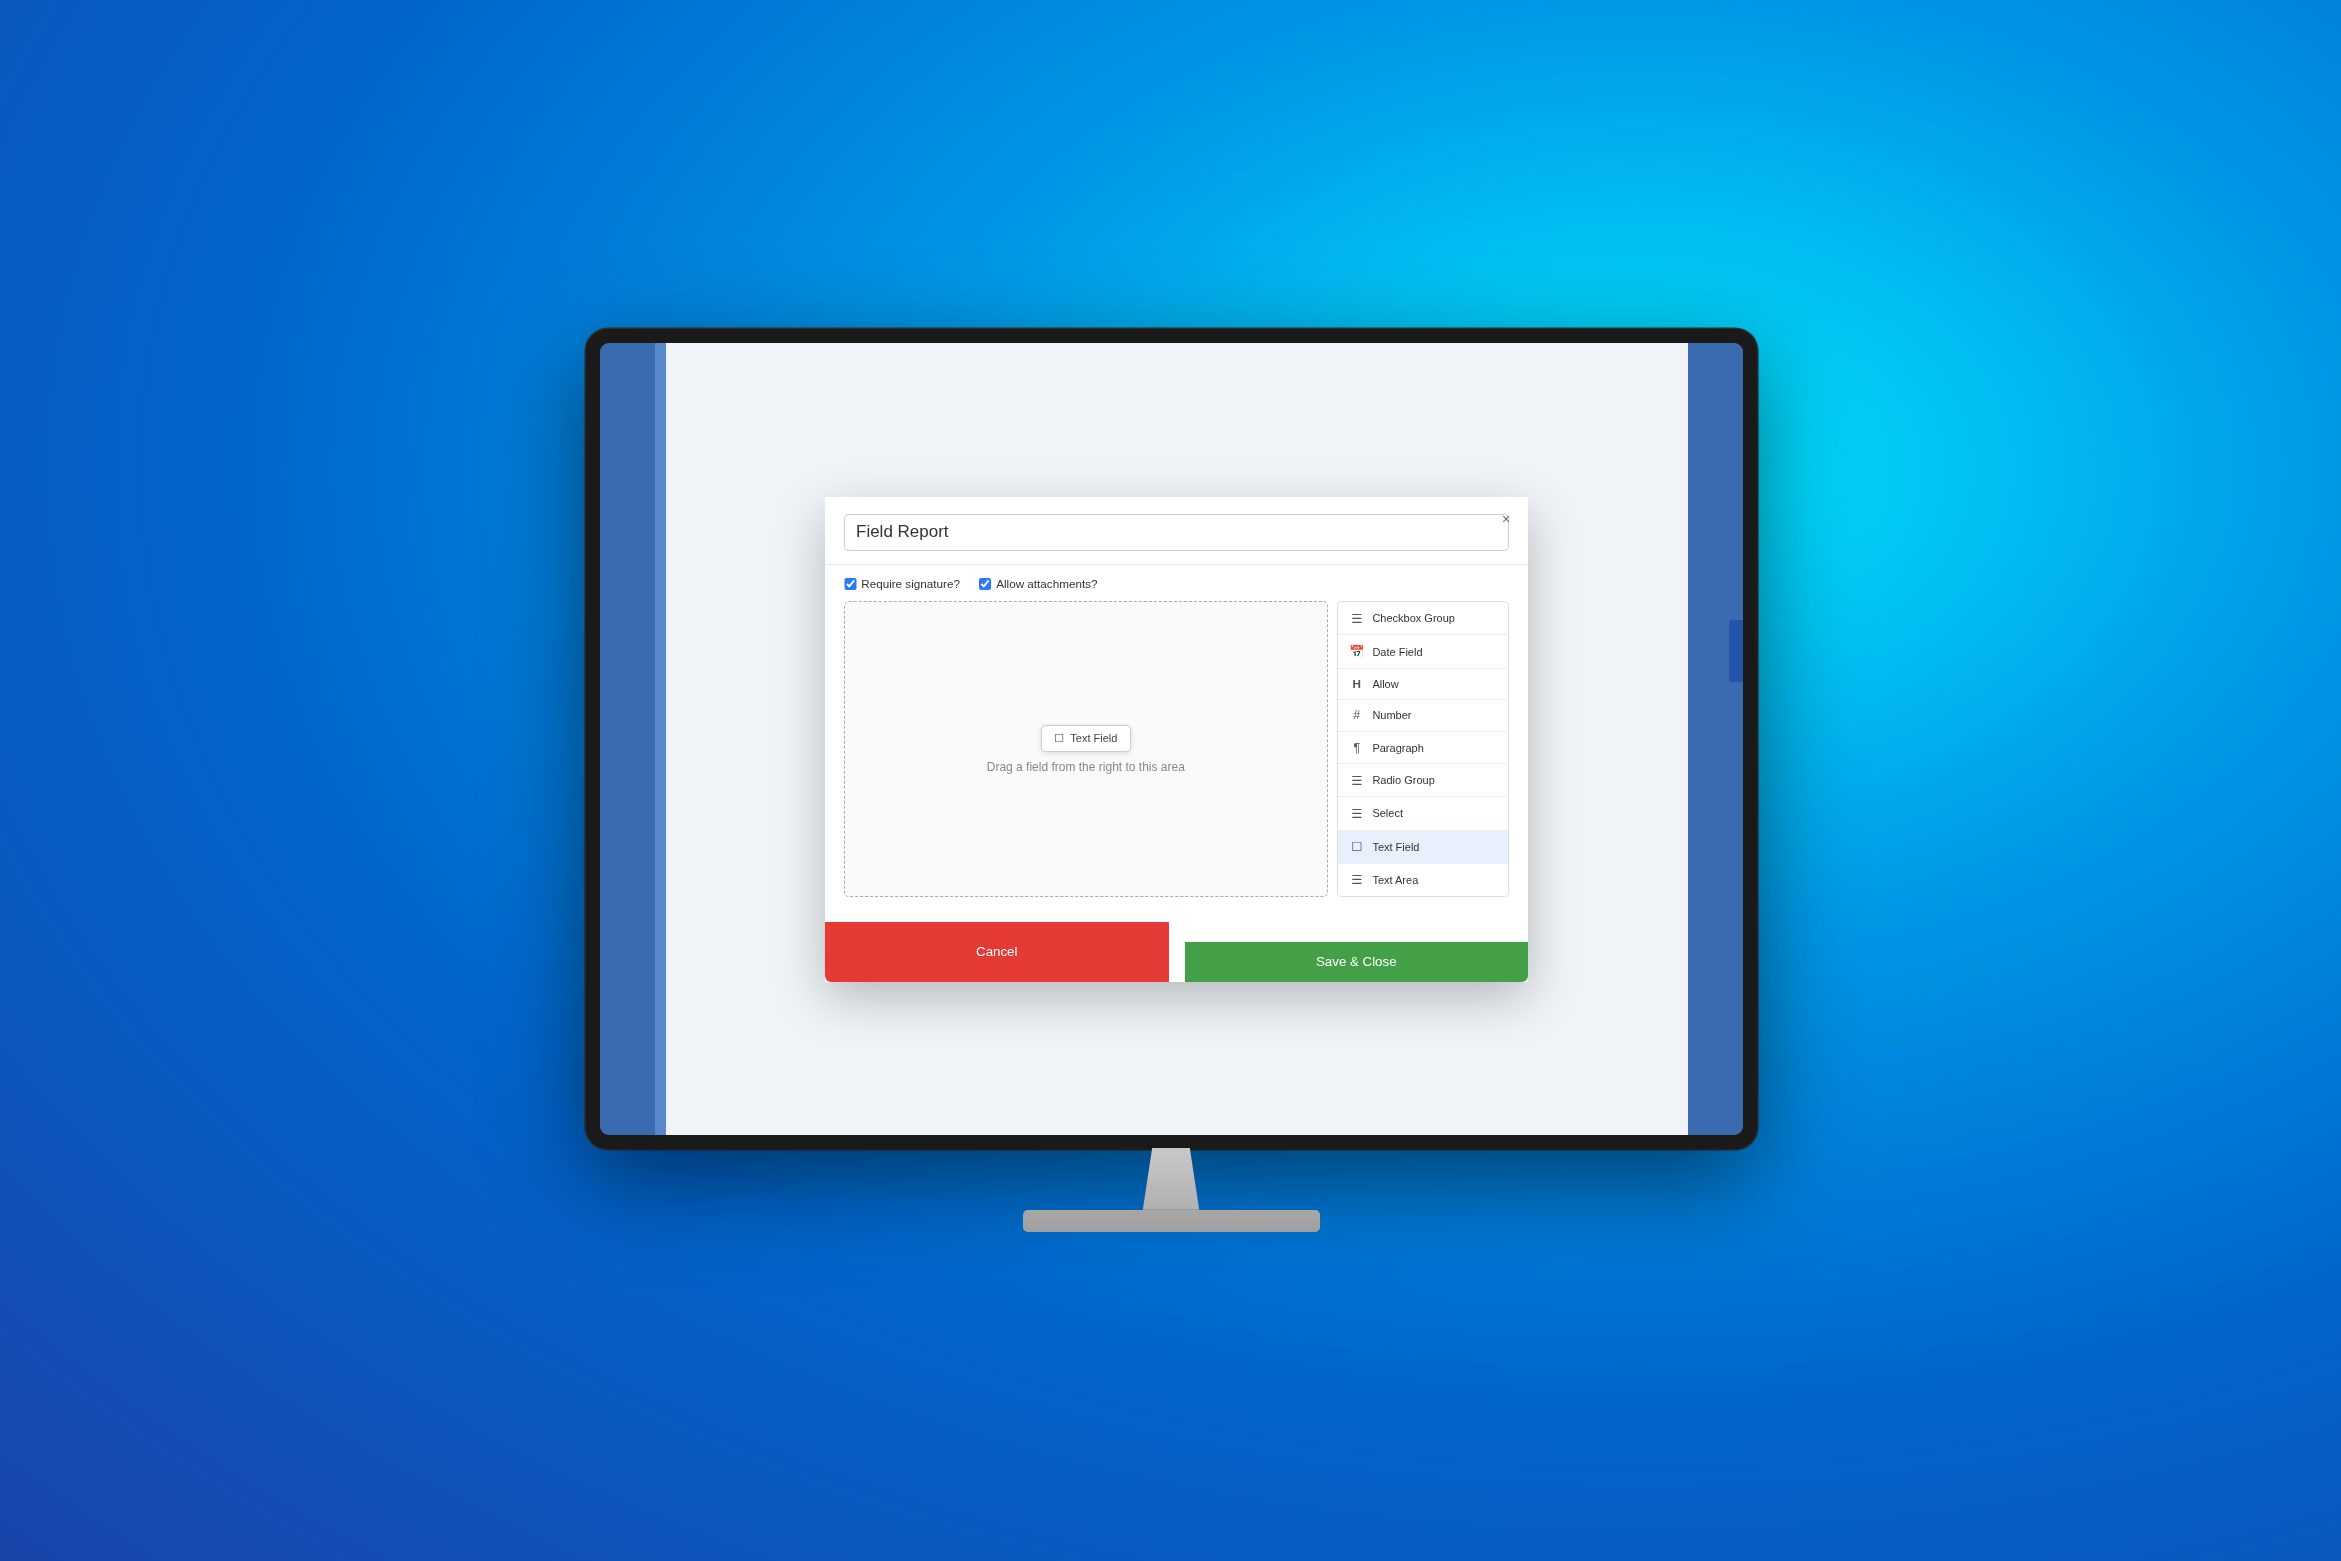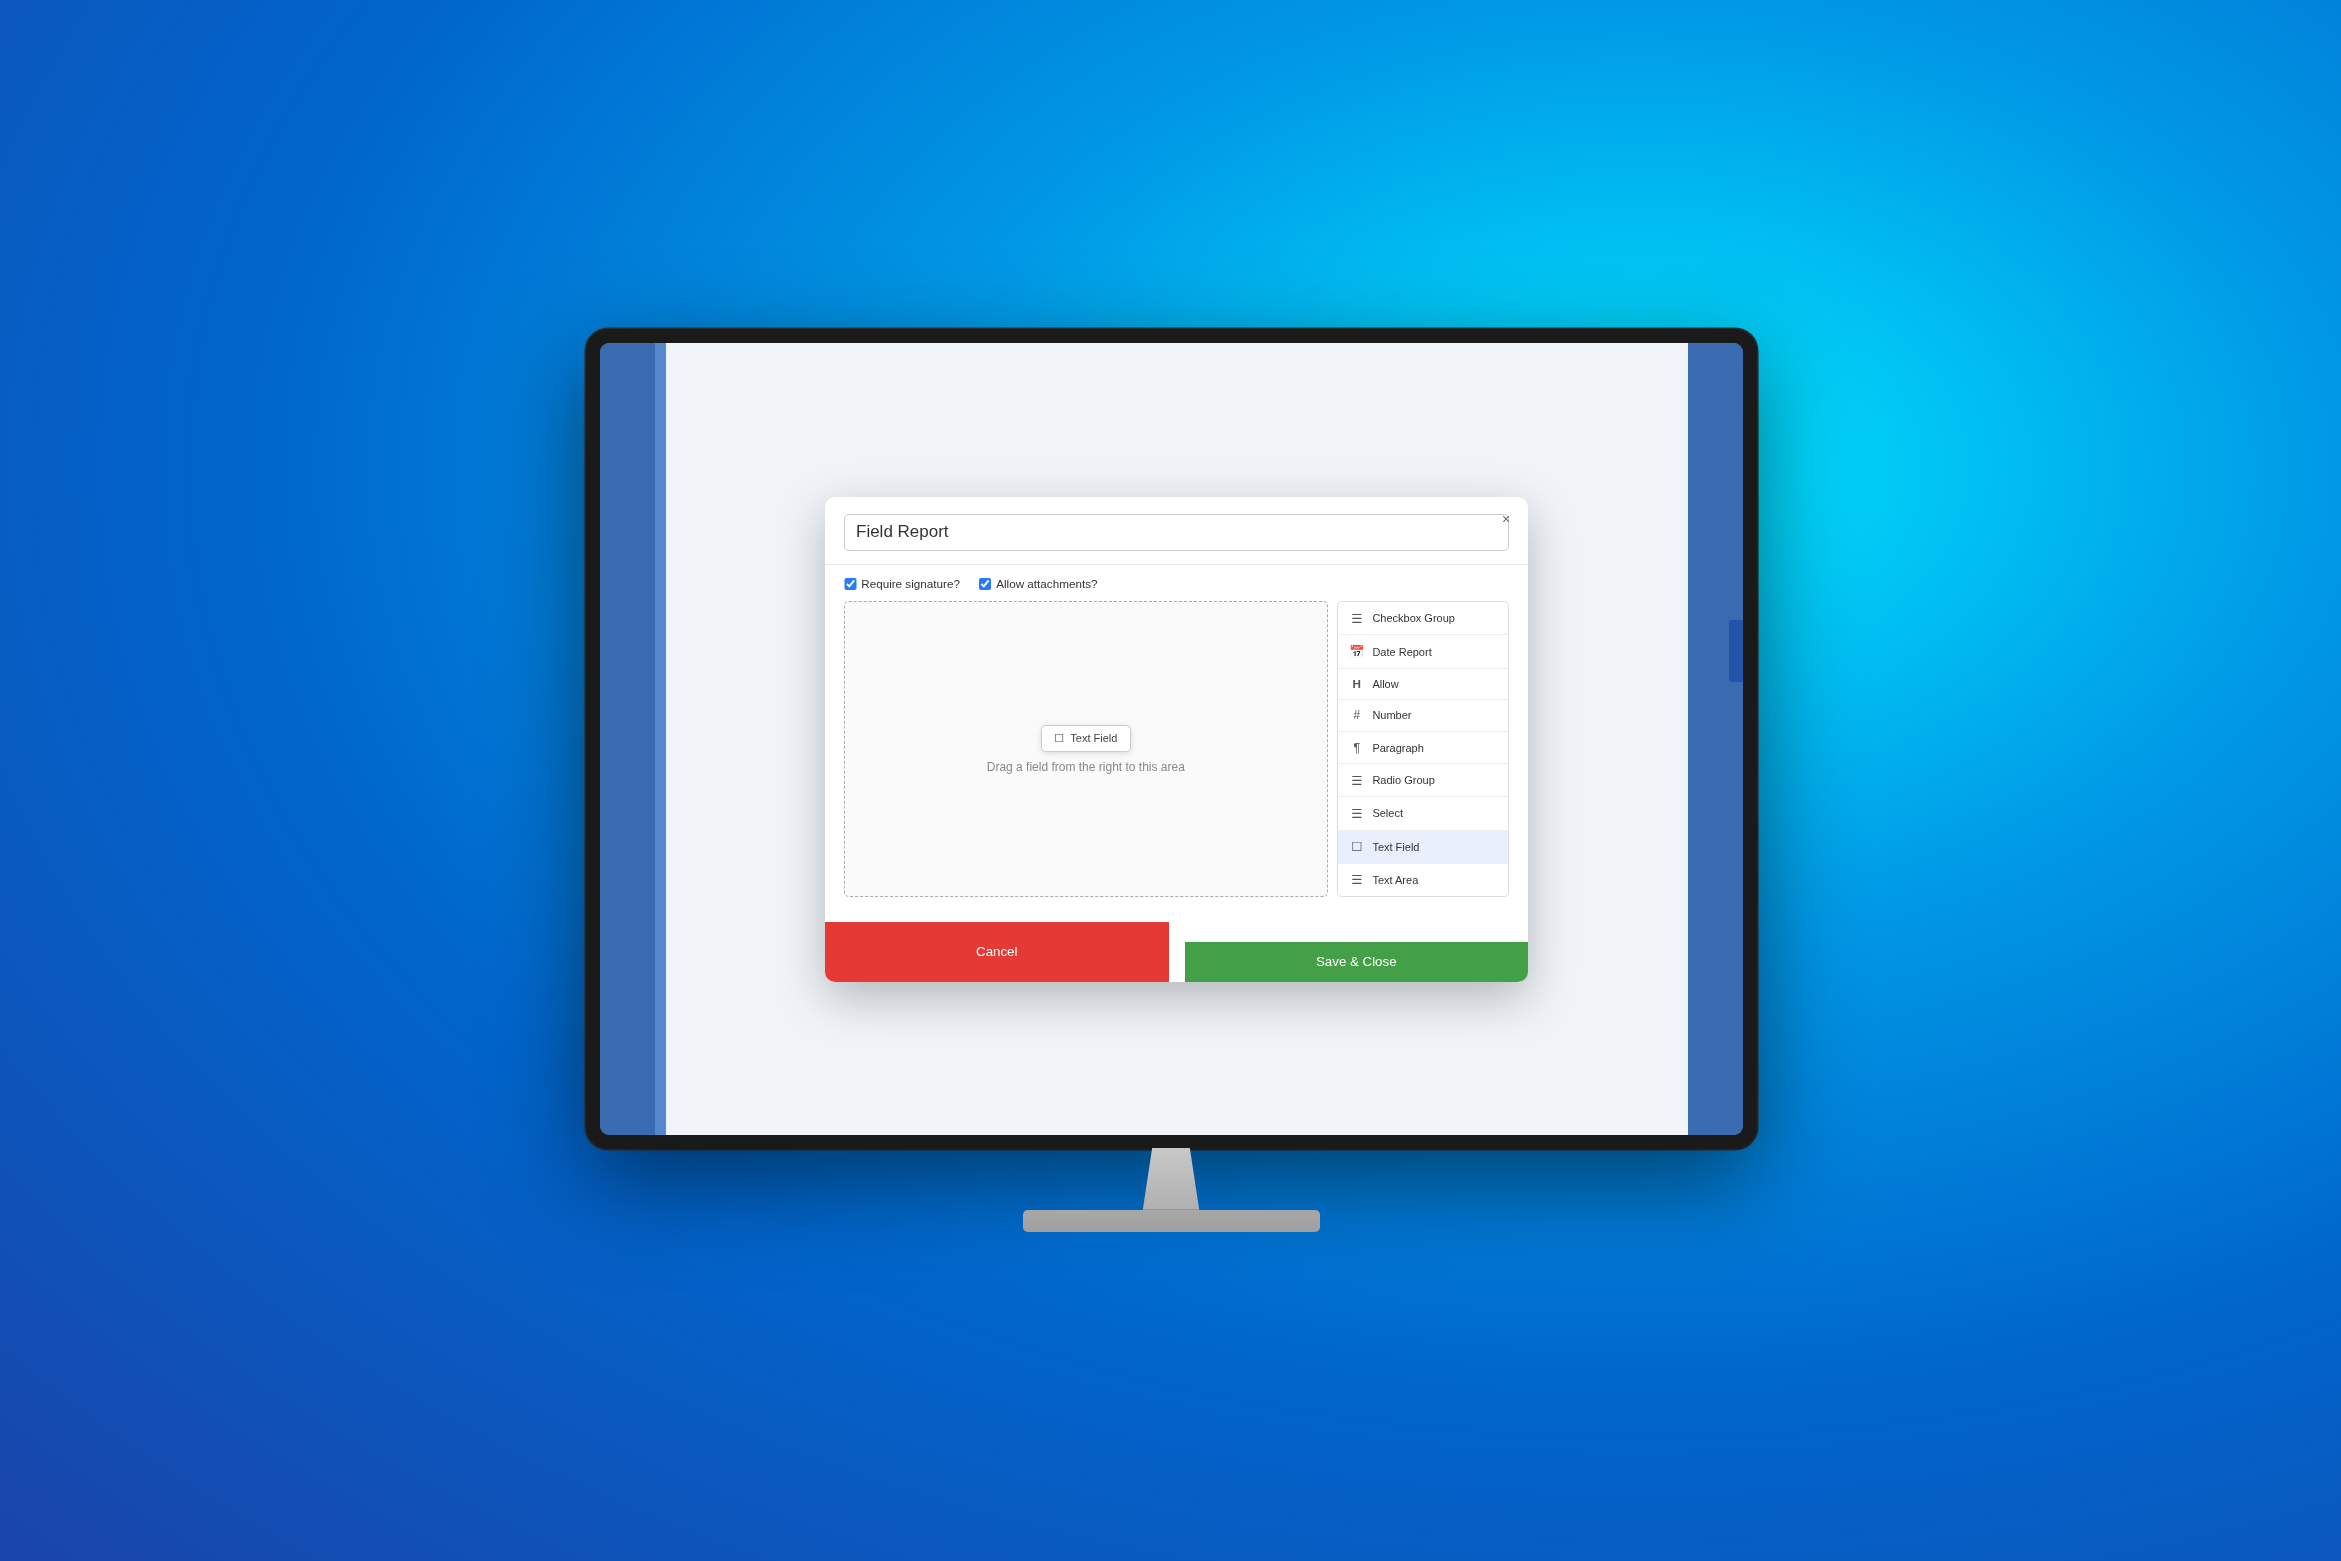--- a/index.html
+++ b/index.html
@@ -82,21 +82,21 @@
       width: 14px;
       height: 62px;
       background: #2255aa;
       border-radius: 3.1px 0 0 3.1px;
     }
 
     
     .modal {
       width: 703px;
       background: #fff;
-      border-radius: 10px;
+      border-radius: 0;
       box-shadow: 0 15.6px 47px rgba(0,0,0,0.25);
       overflow: hidden;
       position: relative;
     }
 
     .modal-header {
       padding: 17px 19px 12.5px;
       border-bottom: 0.8px solid #e8e8e8;
       position: relative;
     }
@@ -318,21 +318,21 @@
                 <div class="drag-hint">Drag a field from the right to this area</div>
               </div>
 
               <div class="field-list">
                 <div class="field-item">
                   <span class="field-icon">☰</span>
                   <span>Checkbox Group</span>
                 </div>
                 <div class="field-item">
                   <span class="field-icon">📅</span>
-                  <span>Date Report</span>
+                  <span>Date Field</span>
                 </div>
                 <div class="field-item">
                   <span class="field-icon" style="font-weight:bold;font-size:11.7px;">H</span>
                   <span>Allow</span>
                 </div>
                 <div class="field-item">
                   <span class="field-icon">#</span>
                   <span>Number</span>
                 </div>
                 <div class="field-item">

